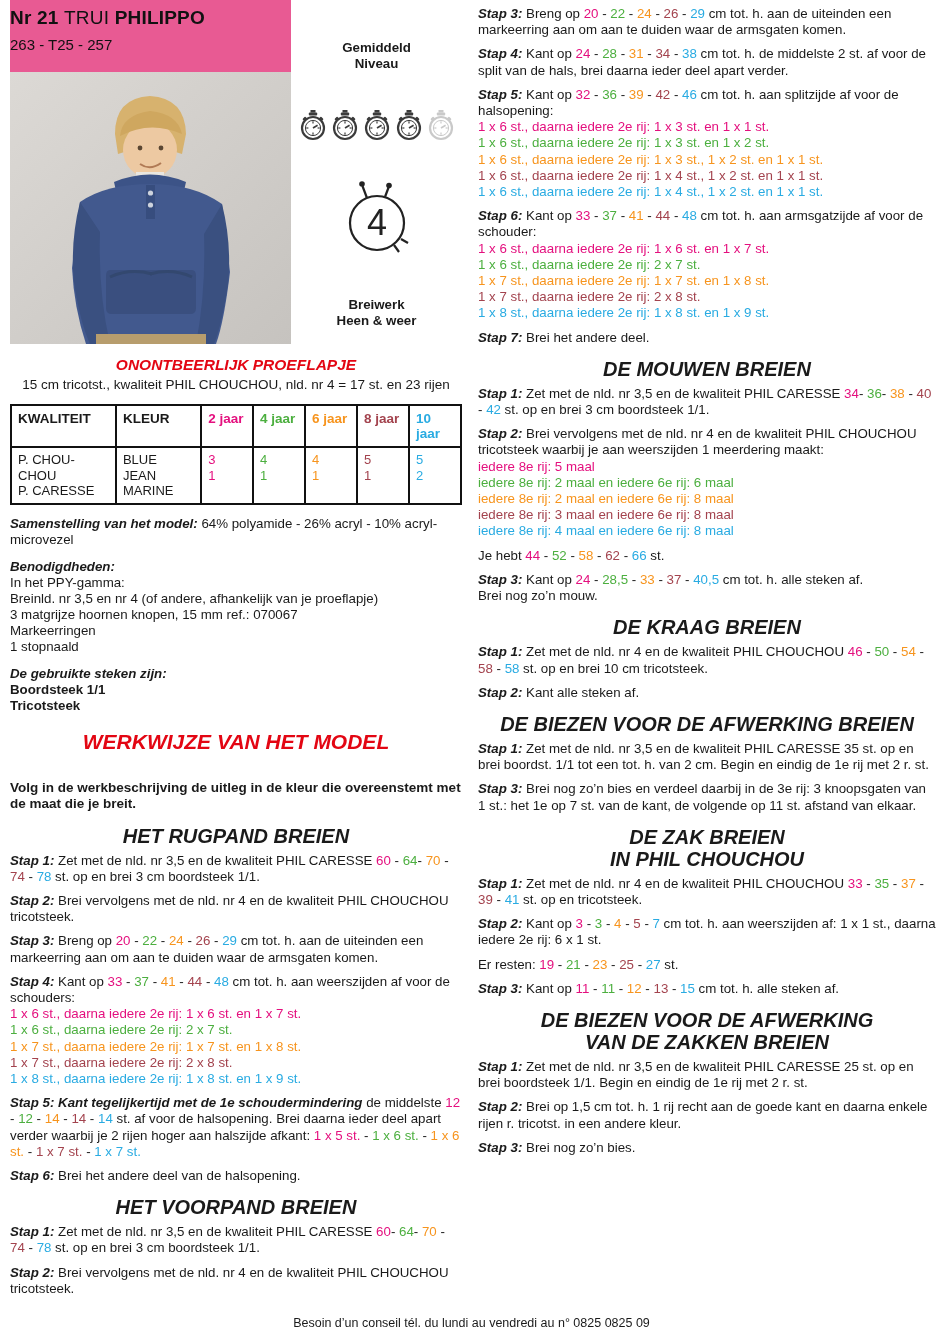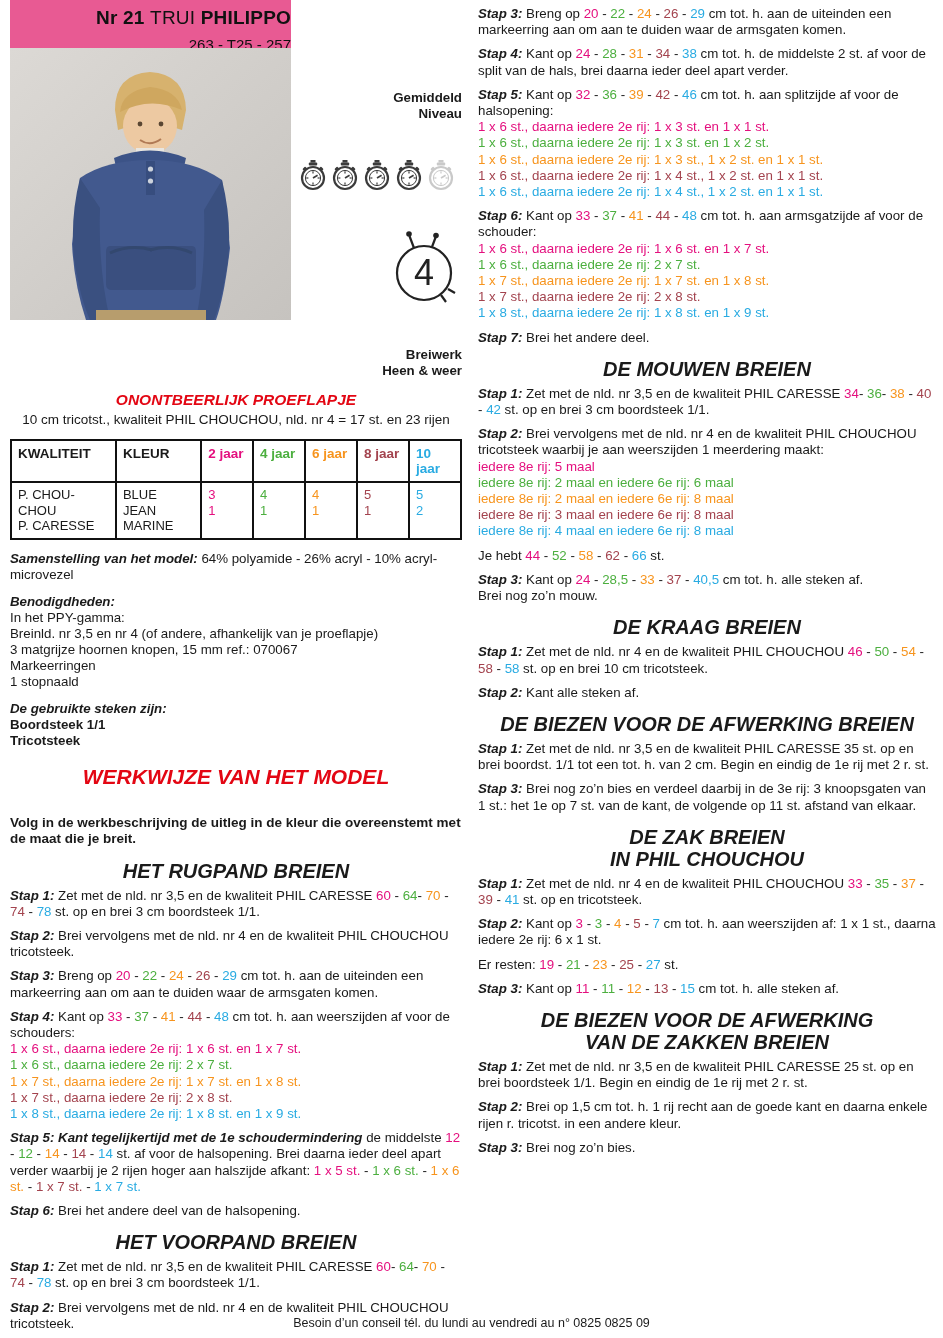--- a/index.html
+++ b/index.html
@@ -4,26 +4,26 @@
 <style>
   html,body{margin:0;padding:0;background:#ffffff;}
   .page{position:relative;width:943px;height:1338px;background:#ffffff;overflow:hidden;
         font-family:"Liberation Sans","DejaVu Sans",sans-serif;color:#1a1a1a;}
   .col-left{position:absolute;left:10px;top:0;width:452px;}
   .col-right{position:absolute;left:478px;top:6px;width:458px;}
 
   
   .header-row{display:flex;}
   .photo-block{width:281px;flex:0 0 281px;}
-  .pink-band{background:var(--band,#e85a93);height:48px;text-align:right;color:#111;}
+  .pink-band{background:var(--band,#e85a93);height:72px;text-align:left;color:#111;}
   .title-line{font-size:19px;padding-top:7px;letter-spacing:.2px;}
   .bold{font-weight:700;}
   .ref-line{font-size:15px;margin-top:7px;}
   .photo{height:272px;overflow:hidden;}
-  .info-block{flex:1;text-align:right;padding-top:82px;}
+  .info-block{flex:1;text-align:center;padding-top:32px;}
   .level{font-size:25px;font-weight:700;line-height:29px;margin-top:8px;}
   .timers{margin-top:38px;display:flex;justify-content:center;gap:4px;}
   .timers svg{display:block;}
   .timer-on{color:#3b3b3b;}
   .timer-off{color:#c9c9c9;}
   .clock{margin-top:36px;}
   .worktype{font-weight:700;font-size:15px;line-height:20px;margin-top:34px;}
 
   
   .proeflapje{margin-top:12px;text-align:center;}
@@ -203,21 +203,21 @@
         </div>
         <div class="worktype plain-lines">
             <div>Breiwerk</div>
             <div>Heen &amp; weer</div>
           </div>
       </div>
     </div>
 
     <div class="proeflapje">
       <div class="red-label">ONONTBEERLIJK PROEFLAPJE</div>
-      <div class="gauge-text">10 cm tricotst., kwaliteit PHIL CHOUCHOU, nld. nr 4 = 17 st. en 23 rijen</div>
+      <div class="gauge-text">15 cm tricotst., kwaliteit PHIL CHOUCHOU, nld. nr 4 = 17 st. en 23 rijen</div>
     </div>
 
     <table class="materials" id="materials-table">
         <tbody>
           <tr>
             <th style="width: 104px;">KWALITEIT</th>
             <th style="width: 86px;">KLEUR</th>
             <th class="c-m" style="width: 48px;">2 jaar</th>
             <th class="c-g" style="width: 48px;">4 jaar</th>
             <th class="c-o" style="width: 48px;">6 jaar</th>

